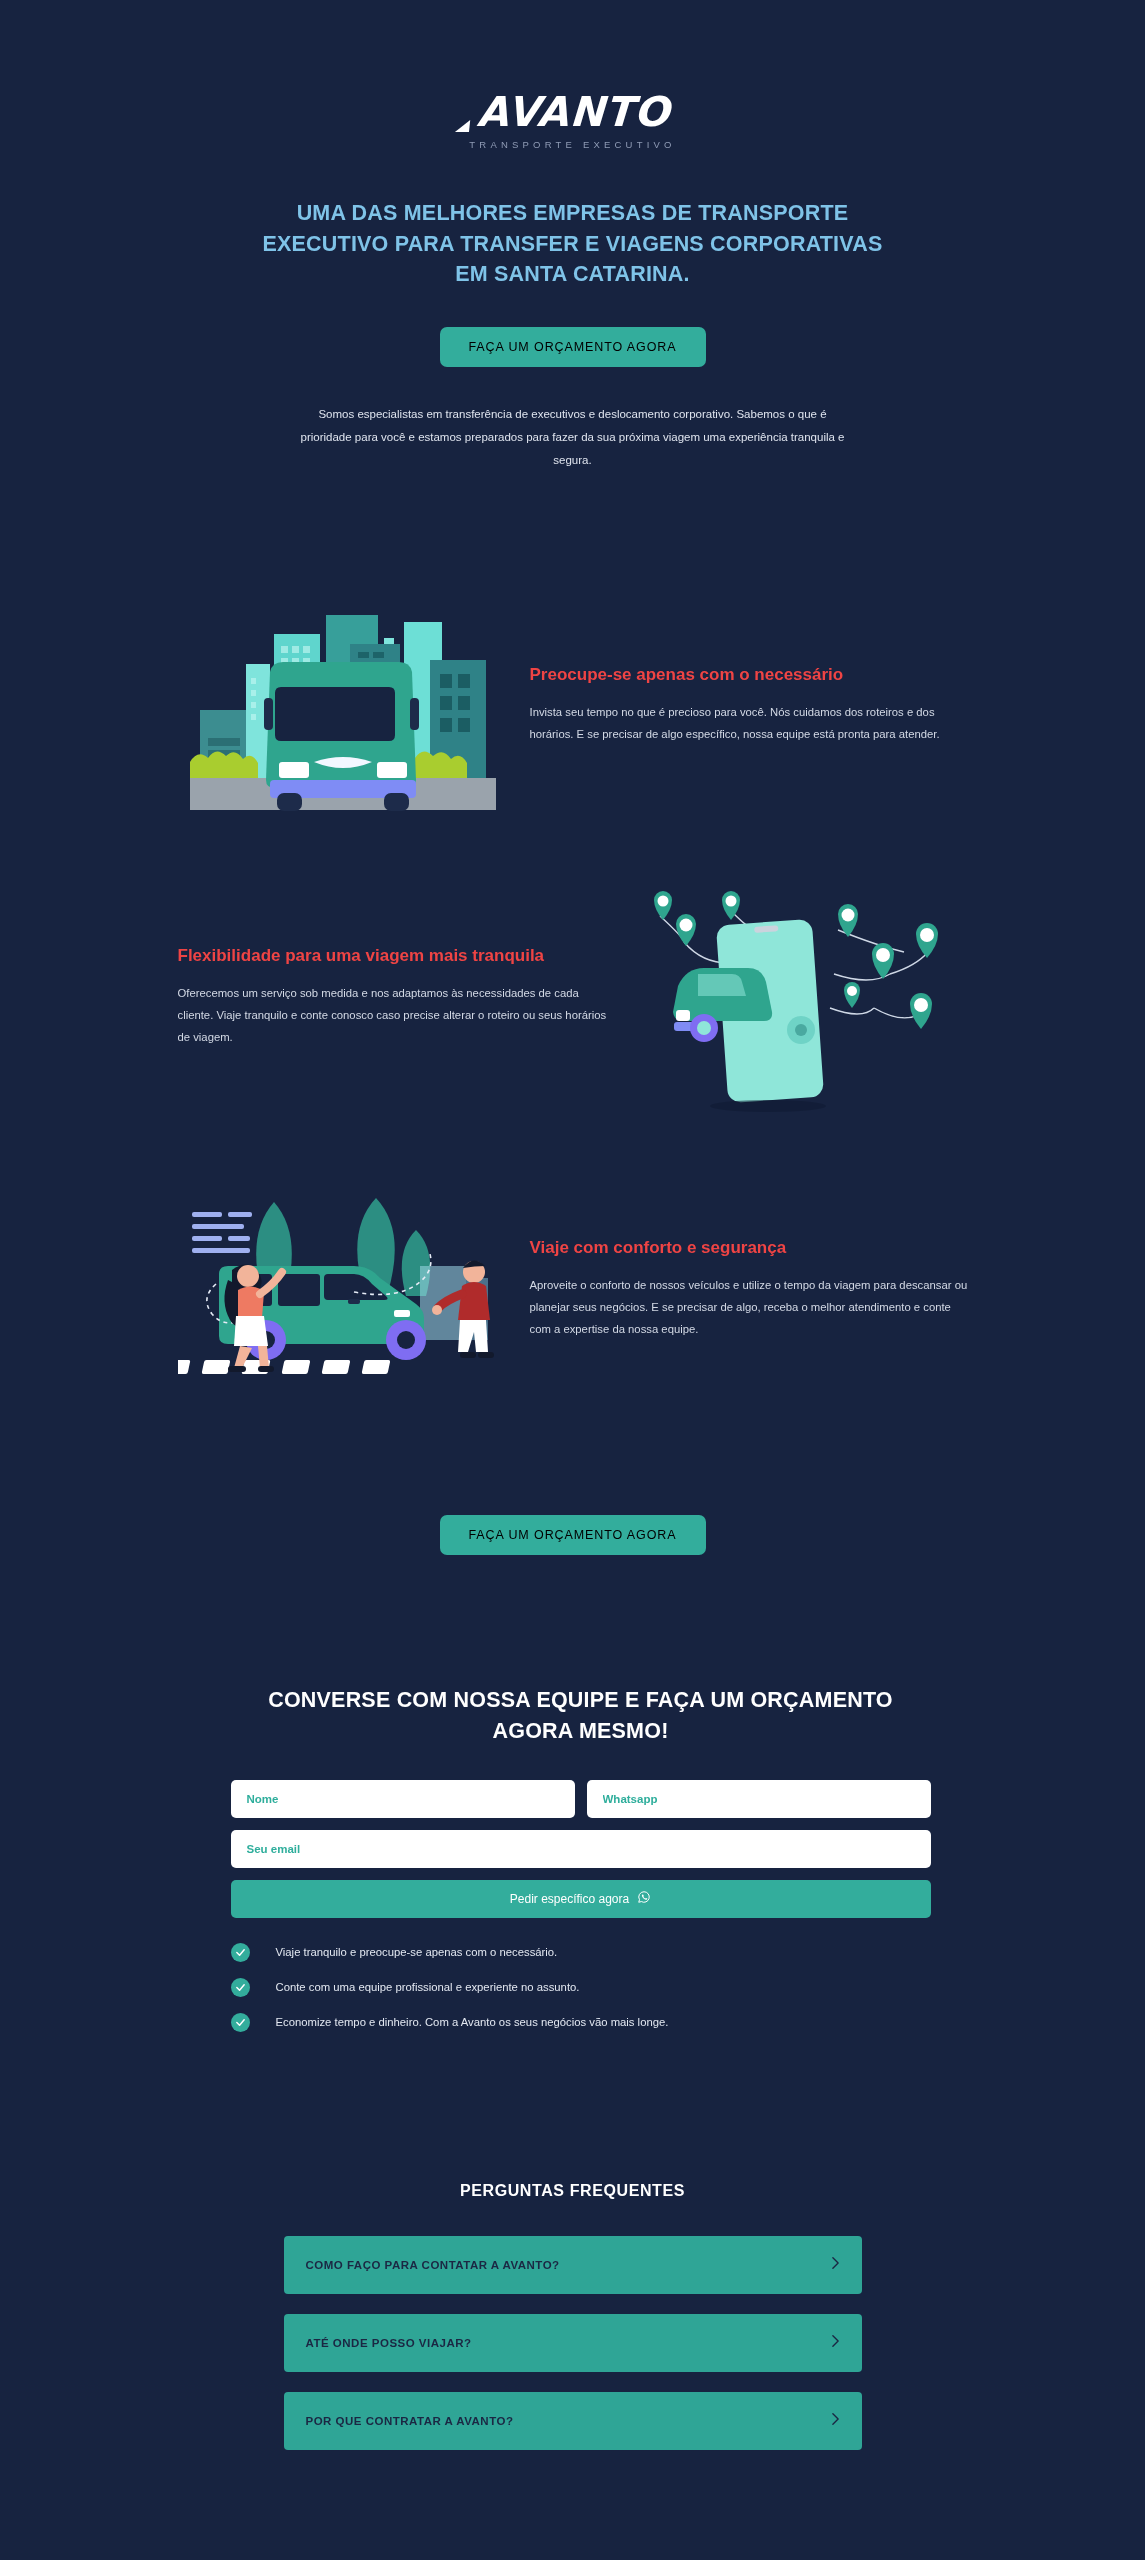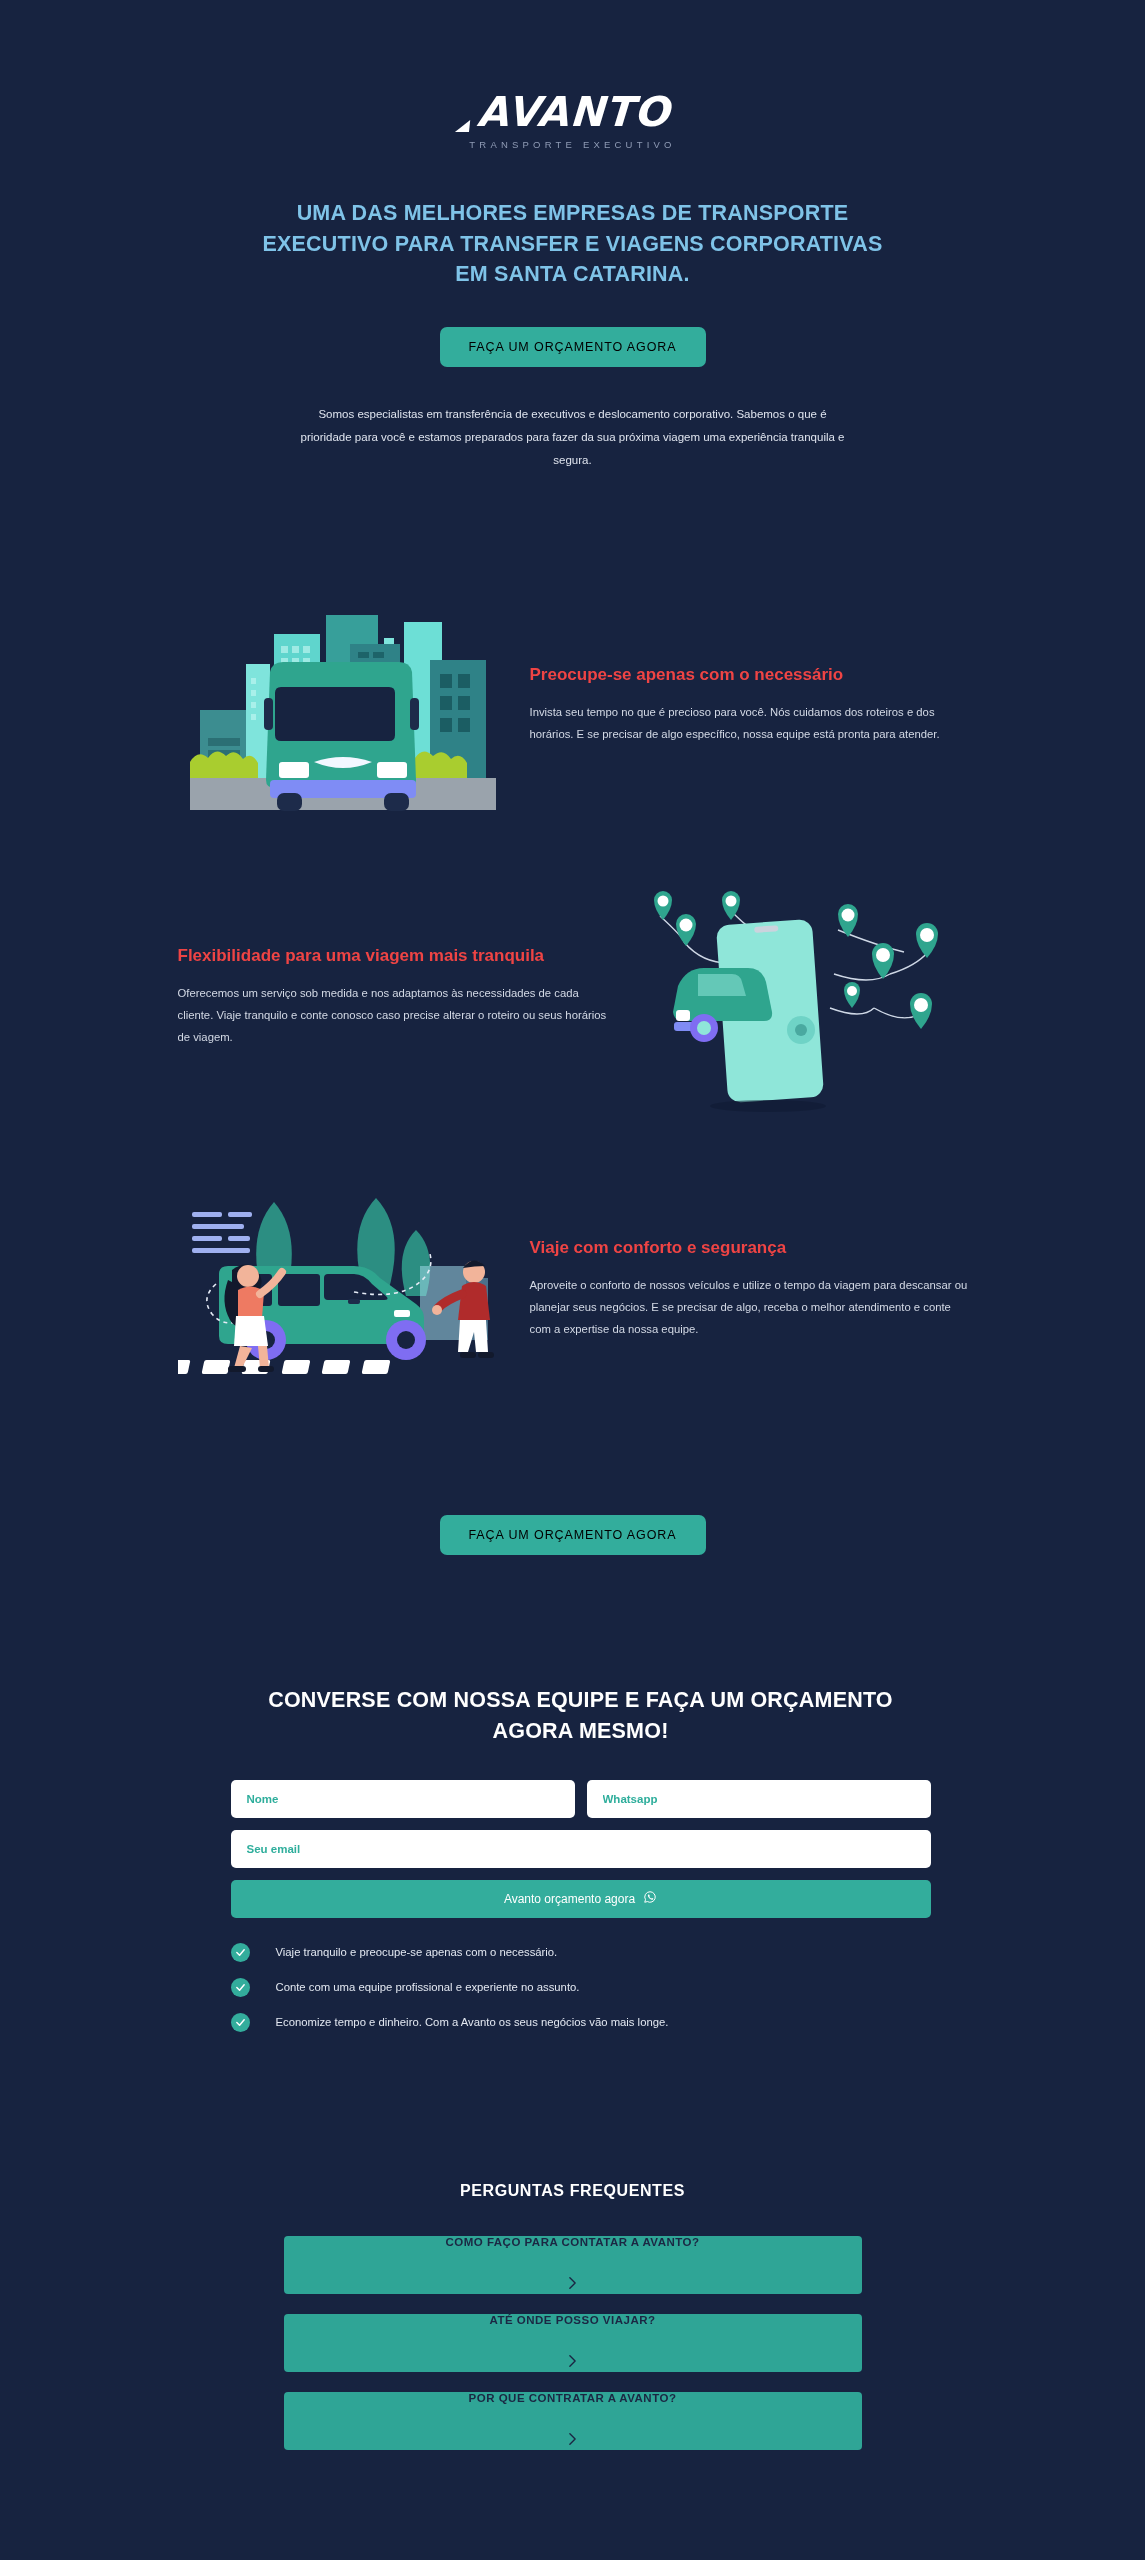--- a/index.html
+++ b/index.html
@@ -192,21 +192,20 @@
     background: #2fa596;
     border-radius: 4px;
     height: 58px;
     display: flex;
     align-items: center;
     justify-content: space-between;
     padding: 0 22px;
     margin-bottom: 20px;
     cursor: pointer;
     text-align: left;
-    flex-direction: column;
   }
   .faq-q {
     font-size: 11.5px;
     font-weight: 700;
     color: #1b2743;
     letter-spacing: 0.5px;
     text-transform: uppercase;
   }
   .faq-chev { color: #1b2743; }
 </style>
@@ -439,21 +438,21 @@
 
     <div class="form-box">
       <div class="form-row">
         <input class="fld fld-half" type="text" placeholder="Nome" style="">
         <input class="fld fld-half" type="text" placeholder="Whatsapp" style="">
       </div>
       <div class="form-row">
         <input class="fld" type="email" placeholder="Seu email" style="">
       </div>
       <button class="btn-submit">
-        <span>Avanto orçamento agora</span>
+        <span>Pedir específico agora</span>
         <span>
           <svg width="14" height="14" viewBox="0 0 24 24" fill="none" stroke="#ffffff" stroke-width="1.7">
             <path d="M12 3a9 9 0 0 0-7.7 13.6L3 21l4.5-1.2A9 9 0 1 0 12 3z"></path>
             <path d="M8.6 8.4c.3-.6.6-.6.9-.6h.6c.2 0 .5 0 .7.5l.8 1.9c.1.3 0 .5-.1.7l-.4.5c-.1.2-.2.4 0 .7a6 6 0 0 0 2.8 2.4c.3.1.5 0 .6-.1l.5-.6c.2-.2.4-.2.6-.1l1.8.9c.3.1.4.3.4.5 0 .7-.5 1.4-1.1 1.6-.6.2-1.4.3-3.6-.8a9.6 9.6 0 0 1-4.1-4.2c-.8-1.6-.6-2.6-.4-3.2z" fill="#ffffff" stroke="none"></path>
           </svg>
         </span>
       </button>
     </div>
 
     <div class="benefits">

